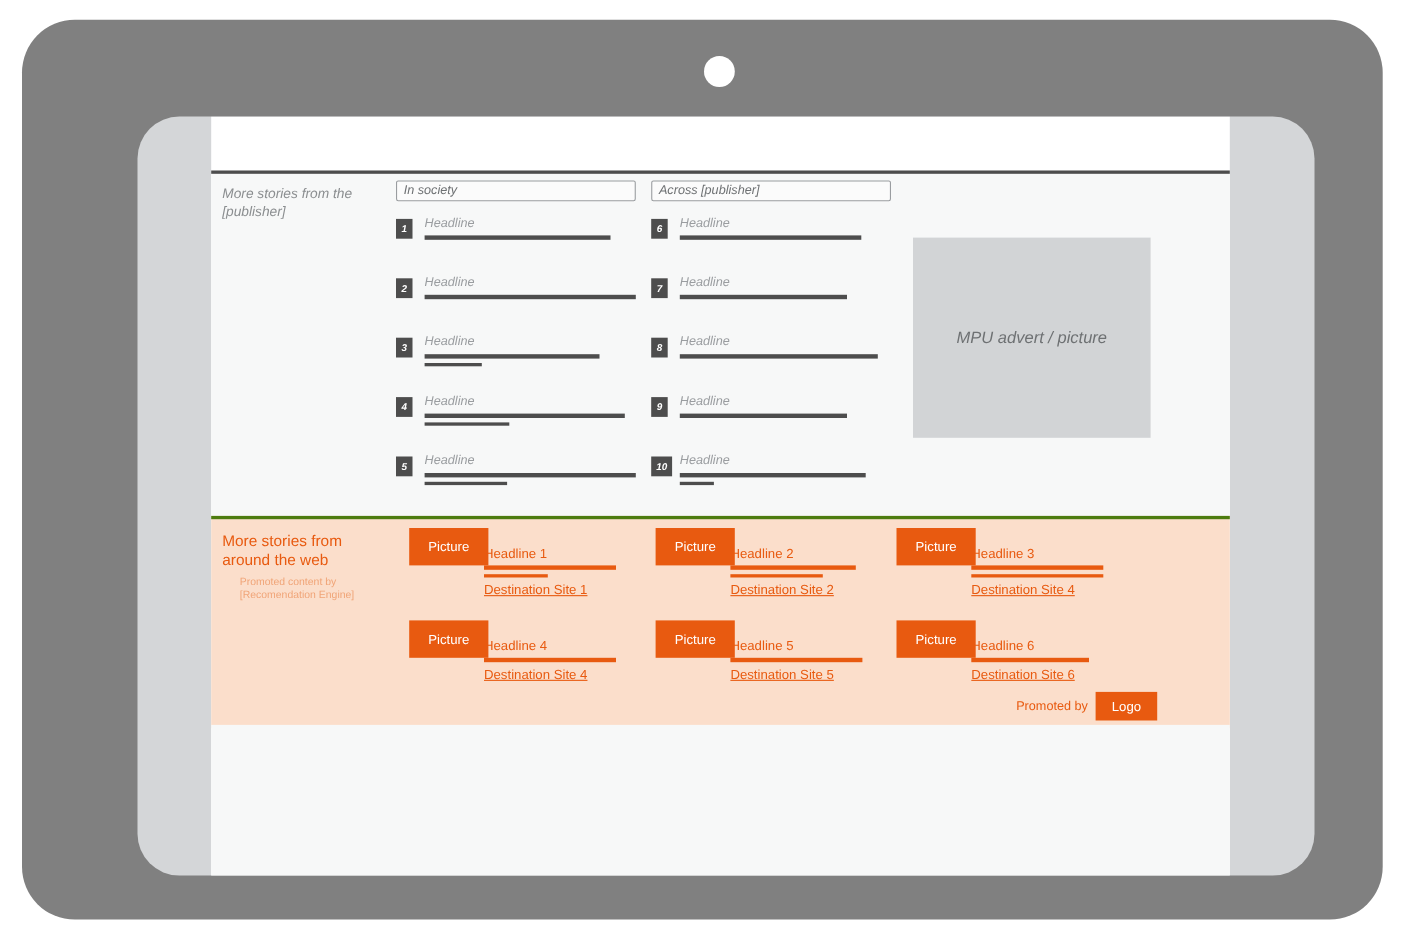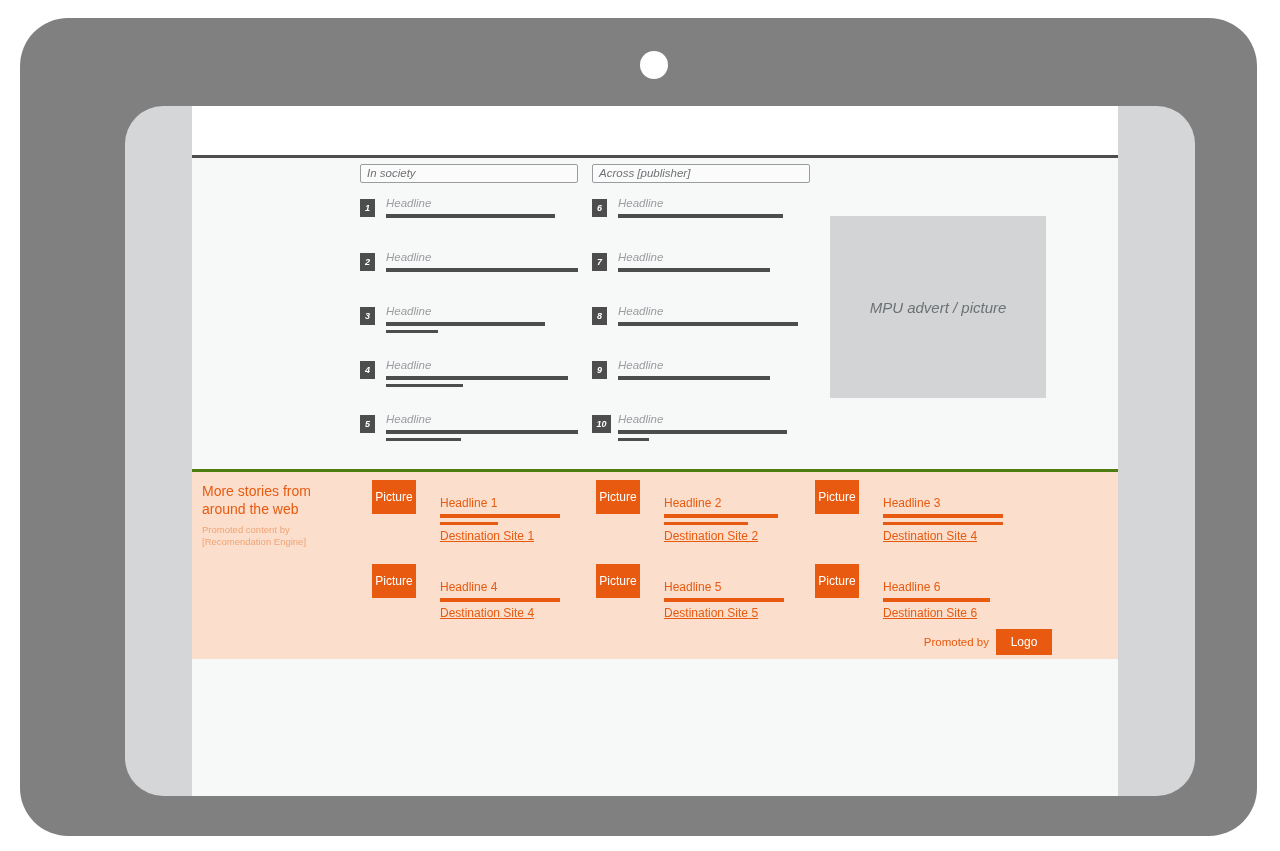--- a/index.html
+++ b/index.html
@@ -41,25 +41,25 @@
 
   #mpu-advert{position:absolute;left:638px;top:58px;width:216px;height:182px;
        background:#d2d4d6;display:flex;align-items:center;justify-content:center;
        font-style:italic;font-size:15px;color:#6e7173;}
 
   
   #promoted-module{position:absolute;left:0px;top:363px;width:926px;height:190px;
        background:#fbdecb;border-top:3px solid #4d7c0f;}
   #promoted-title{position:absolute;left:10px;top:10px;width:150px;
        font-size:14px;line-height:18px;color:#e85a10;}
-  #promoted-subtitle{position:absolute;left:10px;top:52px;width:155px;
+  #promoted-subtitle{position:absolute;left:26px;top:52px;width:155px;
        font-size:9.5px;line-height:12px;color:#f0a477;}
 
   .promo-card{position:absolute;width:188px;}
-  .promo-pic{position:absolute;left:0;top:0;width:44px;height:34px;
+  .promo-pic{position:absolute;left:0;top:0;width:72px;height:34px;
        background:#e85a10;color:#ffffff;font-size:12px;
        display:flex;align-items:center;justify-content:center;}
   .promo-body{margin-left:68px;margin-top:16px;}
   .promo-headline{font-size:12px;color:#e85a10;line-height:14px;margin-bottom:4px;}
   .orule{height:3.5px;background:#e85a10;margin-bottom:4px;}
   .promo-dest{font-size:12px;color:#e85a10;line-height:14px;text-decoration:underline;}
 
   #promoted-by-wrap{position:absolute;right:66px;top:157px;
        display:flex;align-items:center;gap:7px;}
   #promoted-by-text{font-size:11.5px;color:#e85a10;margin-left:48px;}
@@ -73,20 +73,21 @@
 <body>
 
 <div id="tablet-frame">
   <div id="camera-dot"></div>
 
   <div id="tablet-screen">
     <div id="page-surface">
 
       <section id="publisher-module">
 
+        <div id="publisher-label">More stories from the [publisher]</div>
 
         <div class="col" id="col-society">
           <div class="tab-box">In society</div>
           <div id="society-rows">
               <div class="story-row">
                 <div class="rank-badge">1</div>
                 <div class="story-headline">Headline</div>
                 <div class="rule" style="width: 88%;"></div>
               </div>
               <div class="story-row">

